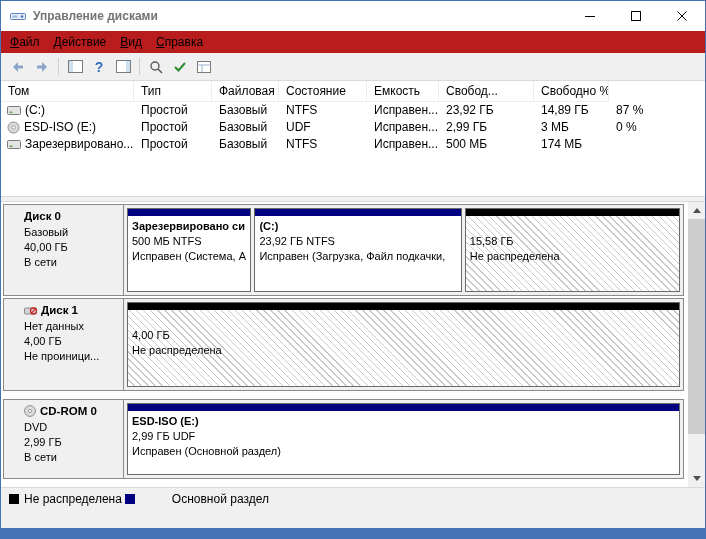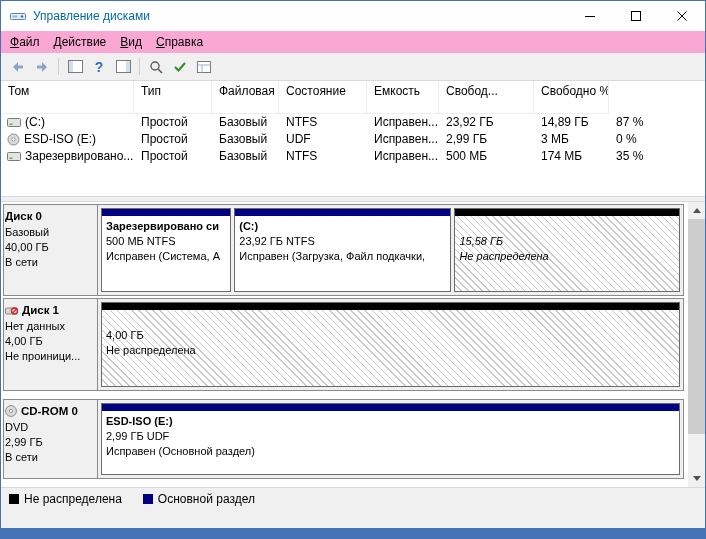--- a/index.html
+++ b/index.html
@@ -4,53 +4,53 @@
 <style>
   * { box-sizing: border-box; margin: 0; padding: 0; }
   html, body { width: 706px; height: 539px; }
   body { font-family: "Liberation Sans", sans-serif; background: #fff; }
 
   .window { width: 706px; height: 539px; border: 1px solid #4472b4; display: flex; flex-direction: column; background: #fff; overflow: hidden; }
 
   
   .titlebar { height: 30px; flex: 0 0 auto; display: flex; align-items: center; padding-left: 9px; background: #fff; }
   .title-icon { width: 16px; height: 16px; margin-right: 7px; flex: 0 0 auto; }
-  .title-text { font-size: 12px; color: #0369a1; flex: 1; white-space: nowrap; }
+  .title-text { font-size: 12px; color: #737373; flex: 1; white-space: nowrap; font-weight: bold; }
   .win-controls { display: flex; height: 100%; }
   .win-btn { width: 46px; height: 100%; display: flex; align-items: center; justify-content: center; cursor: default; }
   .glyph-min { width: 10px; height: 1px; background: #000; }
   .glyph-max { width: 10px; height: 10px; border: 1px solid #000; }
 
   
-  .menubar { height: 22px; flex: 0 0 auto; background: #f9a8d4; display: flex; align-items: center; padding-left: 2px; }
+  .menubar { height: 22px; flex: 0 0 auto; background: #b91c1c; display: flex; align-items: center; padding-left: 2px; }
   .menu-item { display: inline-block; font-size: 12px; padding: 3px 7px; color: #000; }
   .menu-item::first-letter { text-decoration: underline; }
 
   
   .toolbar { height: 28px; flex: 0 0 auto; background: #f0f0f0; border-bottom: 1px solid #d9d9d9; display: flex; align-items: center; padding: 0 5px; }
   .tb-btn { width: 24px; height: 22px; display: flex; align-items: center; justify-content: center; }
   .tb-sep { width: 1px; height: 17px; background: #cfcfcf; margin: 0 4px; }
   .help-q { color: #2e6fc0; font-weight: bold; font-size: 14px; line-height: 14px; }
 
   
   .listview { height: 115px; flex: 0 0 auto; background: #fff; overflow: hidden; }
   .lv-grid { display: grid; grid-template-columns: 133px 78px 67px 88px 72px 95px 75px 1fr; }
-  .lv-header { height: 33px; }
+  .lv-header { height: 21px; }
   .lv-h { font-size: 12px; padding: 3px 0 0 7px; border-right: 1px solid #ededed; border-bottom: 1px solid #ededed; white-space: nowrap; overflow: hidden; color: #000; }
   .lv-row { height: 17px; }
   .lv-c { font-size: 12px; line-height: 17px; padding-left: 7px; white-space: nowrap; overflow: hidden; }
   .lv-vol { display: flex; align-items: center; gap: 4px; padding-left: 6px; }
 
   
   .splitter { height: 6px; flex: 0 0 auto; background: #f0f0f0; border-top: 1px solid #d9d9d9; border-bottom: 1px solid #d9d9d9; }
 
   
   .graph { height: 285px; flex: 0 0 auto; position: relative; background: #fff; padding: 2px 21px 0 2px; }
   .disk-row { display: flex; border: 1px solid #8a8a8a; background: #f0f0f0; }
-  .disk-info { width: 94px; flex: 0 0 auto; border-right: 1px solid #8a8a8a; padding: 5px 3px 0 1px; overflow: hidden; }
+  .disk-info { width: 120px; flex: 0 0 auto; border-right: 1px solid #8a8a8a; padding: 5px 3px 0 20px; overflow: hidden; }
   .disk-name { font-size: 11.5px; font-weight: bold; margin-bottom: 3px; display: flex; align-items: center; gap: 4px; white-space: nowrap; }
   .disk-line { font-size: 11px; line-height: 15px; white-space: nowrap; overflow: hidden; }
   .parts { flex: 1; display: flex; padding: 3px; gap: 3px; overflow: hidden; }
   .part { border: 1px solid #6b6b6b; background: #86efac; display: flex; flex-direction: column; overflow: hidden; }
   .part-strip { height: 7px; flex: 0 0 auto; }
   .part-body { flex: 1; padding: 3px 4px 0 4px; background: #fff; }
   .part-body.hatch { background: repeating-linear-gradient(45deg, #ffffff 0px, #ffffff 4px, #c8c8c8 4px, #c8c8c8 5px); }
   .pt { font-size: 11px; font-weight: bold; line-height: 15px; min-height: 15px; white-space: nowrap; overflow: hidden; }
   .pl { font-size: 11px; line-height: 15px; white-space: nowrap; overflow: hidden; }
 
@@ -58,21 +58,21 @@
   .graph-scrollbar { position: absolute; top: 0; right: 0; width: 17px; height: 100%; background: #f0f0f0; display: flex; flex-direction: column; }
   .sb-btn { height: 17px; flex: 0 0 auto; display: flex; align-items: center; justify-content: center; }
   .tri-up { width: 0; height: 0; border-left: 4px solid transparent; border-right: 4px solid transparent; border-bottom: 5px solid #505050; }
   .tri-down { width: 0; height: 0; border-left: 4px solid transparent; border-right: 4px solid transparent; border-top: 5px solid #505050; }
   .sb-track { flex: 1; position: relative; }
   .sb-thumb { position: absolute; top: 0; left: 0; width: 100%; height: 215px; background: #cdcdcd; }
 
   
   .legend { height: 22px; flex: 0 0 auto; background: #f0f0f0; border-top: 1px solid #d9d9d9; display: flex; align-items: center; padding-left: 8px; }
   .legend-item { display: flex; align-items: center; }
-  .legend-item + .legend-item { margin-left: 21px; }
+  .legend-item + .legend-item { margin-left: 3px; gap: 32px; }
   .legend-swatch { width: 10px; height: 10px; margin-right: 5px; flex: 0 0 auto; }
   .legend-label { font-size: 12px; white-space: nowrap; }
   .bottom-filler { height: 19px; flex: 0 0 auto; background: #f0f0f0; }
   .bottom-strip { height: 10px; flex: 0 0 auto; }
 </style>
 </head>
 <body>
 
 <div class="window">
 
@@ -209,21 +209,20 @@
             <rect x="2.5" y="6.5" width="3" height="1.5" fill="#6aa84f"></rect>
           </svg>
         <span>Зарезервировано...</span>
       </div>
       <div class="lv-c">Простой</div>
       <div class="lv-c">Базовый</div>
       <div class="lv-c">NTFS</div>
       <div class="lv-c">Исправен...</div>
       <div class="lv-c">500 МБ</div>
       <div class="lv-c">174 МБ</div>
-      <div class="lv-c">35 %</div>
     </div>
   </div>
 
   <div class="splitter"></div>
 
   <div class="graph">
 
     <div class="disk-row" style="height:92px; margin-bottom:2px;">
       <div class="disk-info">
         <div class="disk-name">
@@ -243,21 +242,21 @@
           </div>
         </div>
         <div class="part" style="flex:0 0 37.5%;">
           <div class="part-strip" style="background: rgb(0, 0, 128);"></div>
           <div class="part-body">
             <div class="pt">(C:)</div>
             <div class="pl">23,92 ГБ NTFS</div>
             <div class="pl">Исправен (Загрузка, Файл подкачки,</div>
           </div>
         </div>
-        <div class="part" style="flex:1;font-style:italic;">
+        <div class="part" style="flex:1;">
           <div class="part-strip" style="background: rgb(0, 0, 0);"></div>
           <div class="part-body hatch">
             <div class="pt"></div>
             <div class="pl">15,58 ГБ</div>
             <div class="pl">Не распределена</div>
           </div>
         </div>
       </div>
     </div>
 

